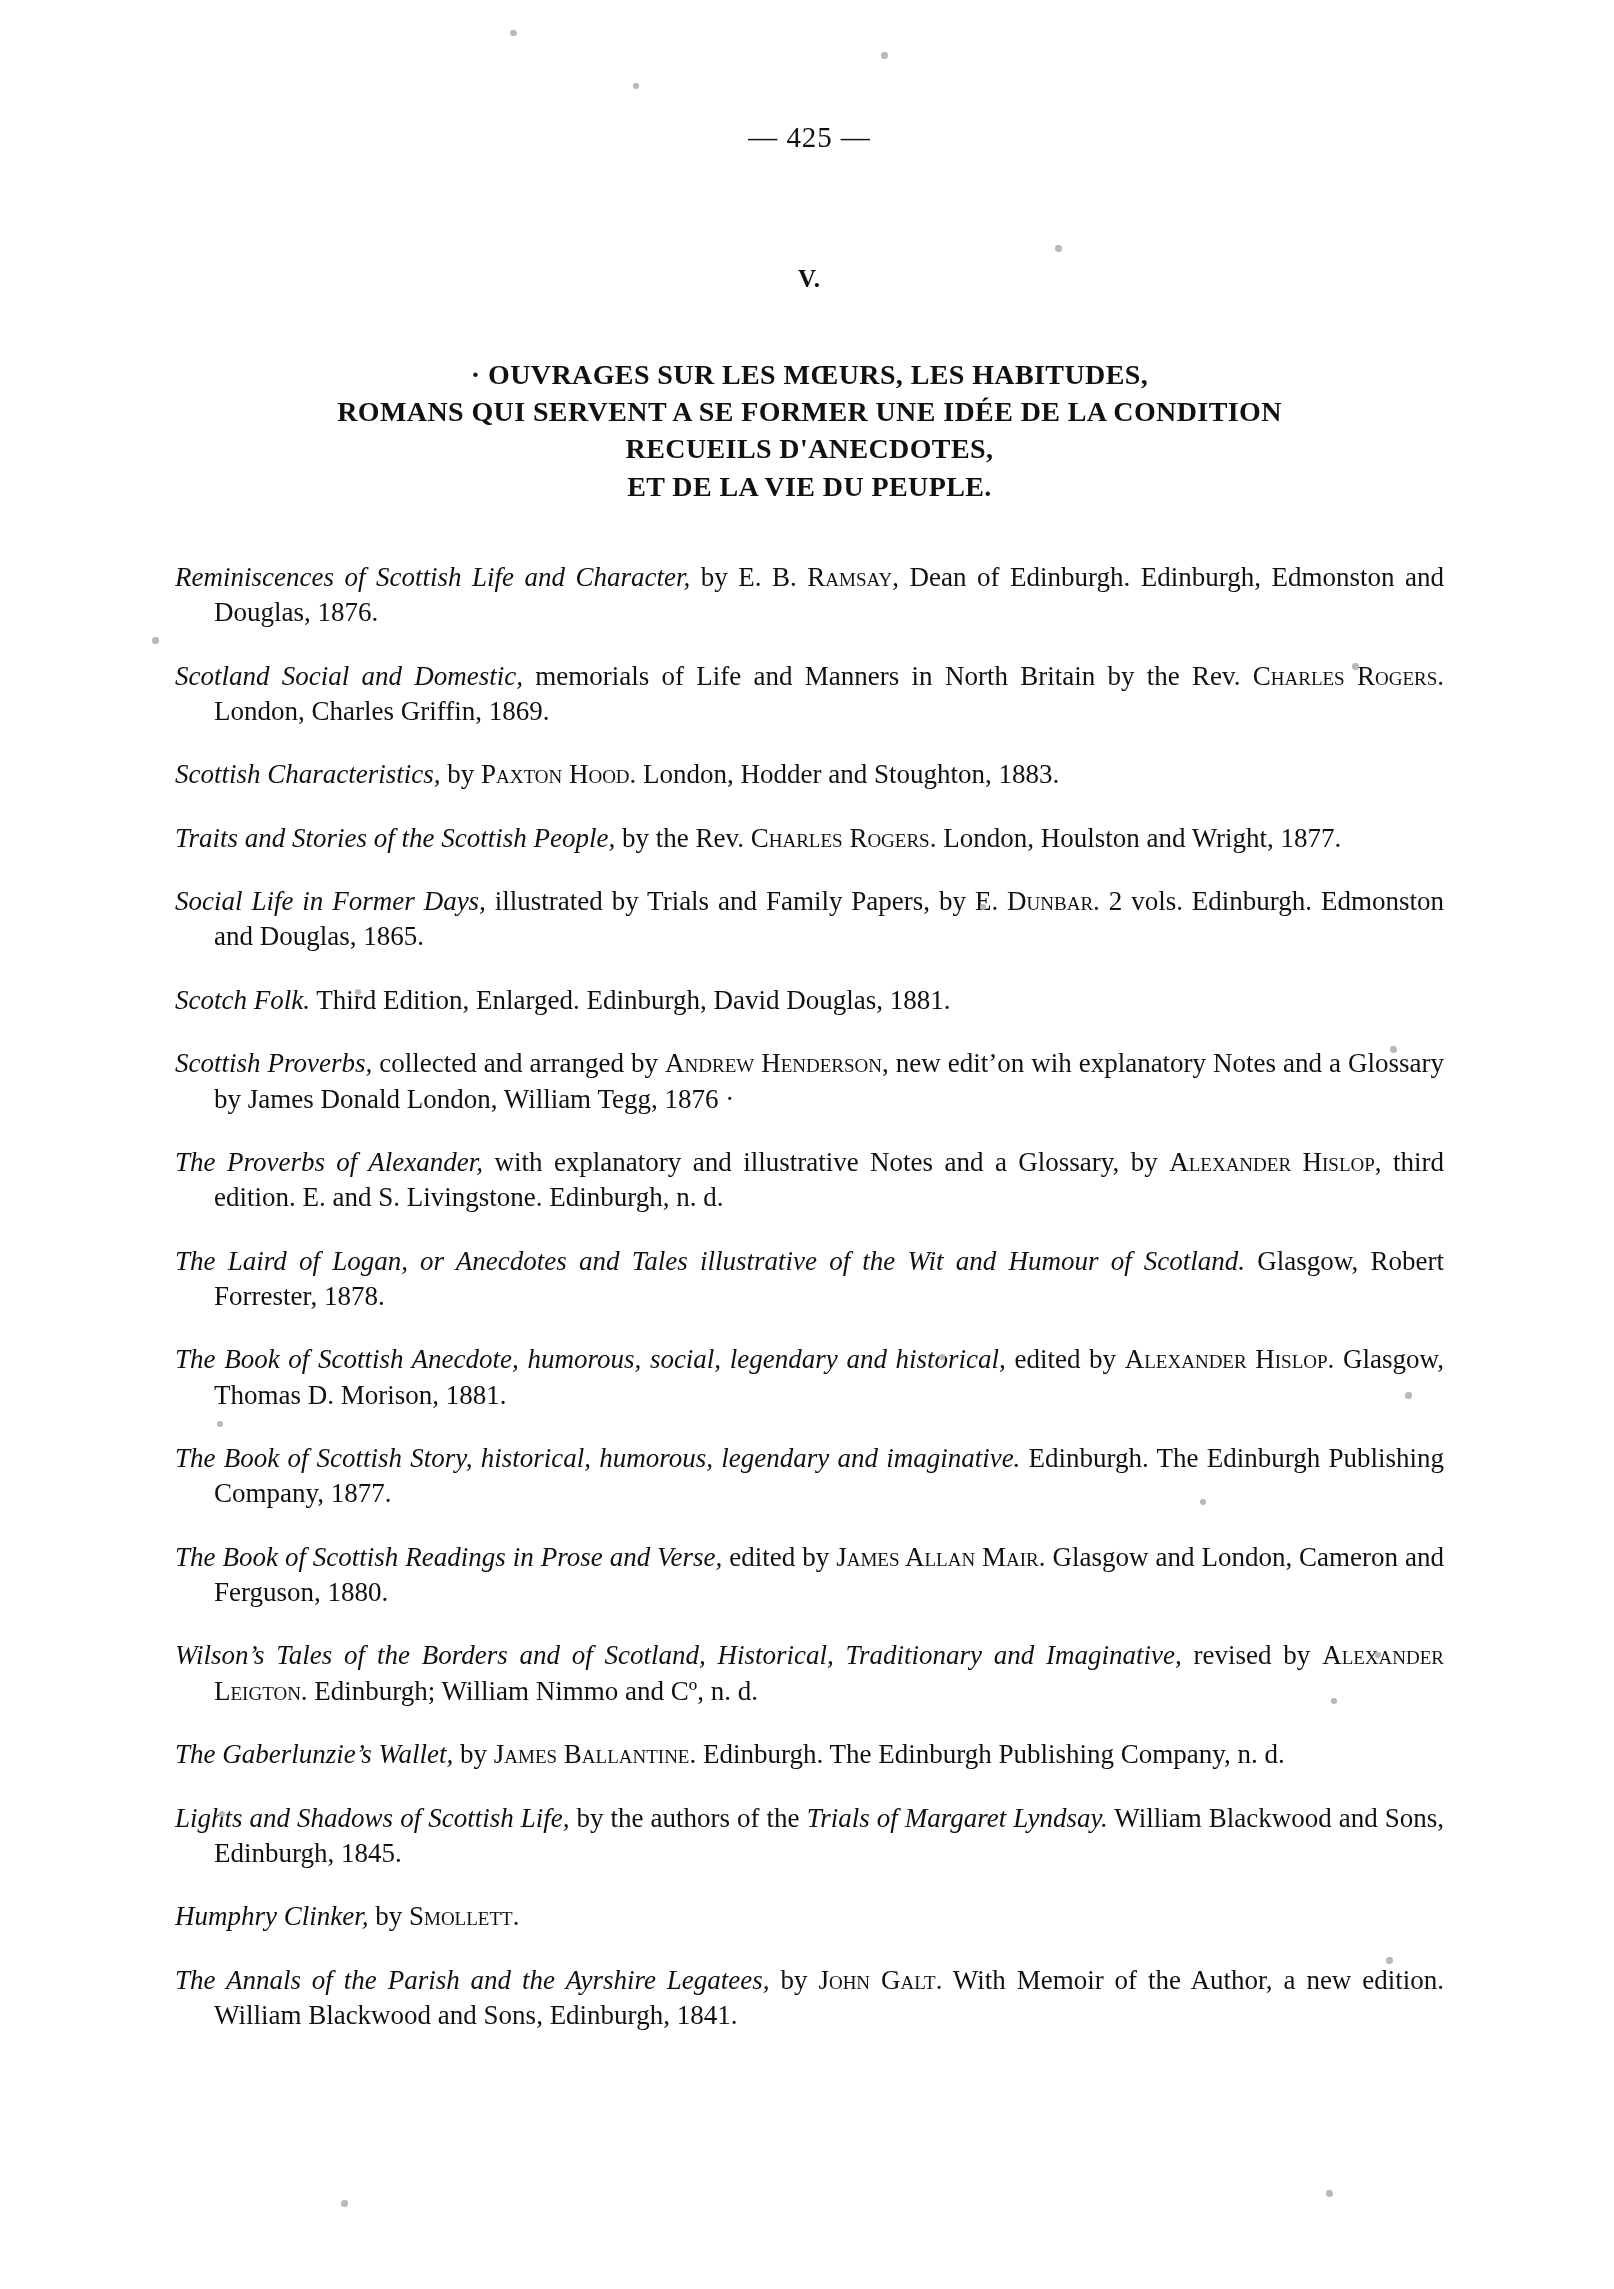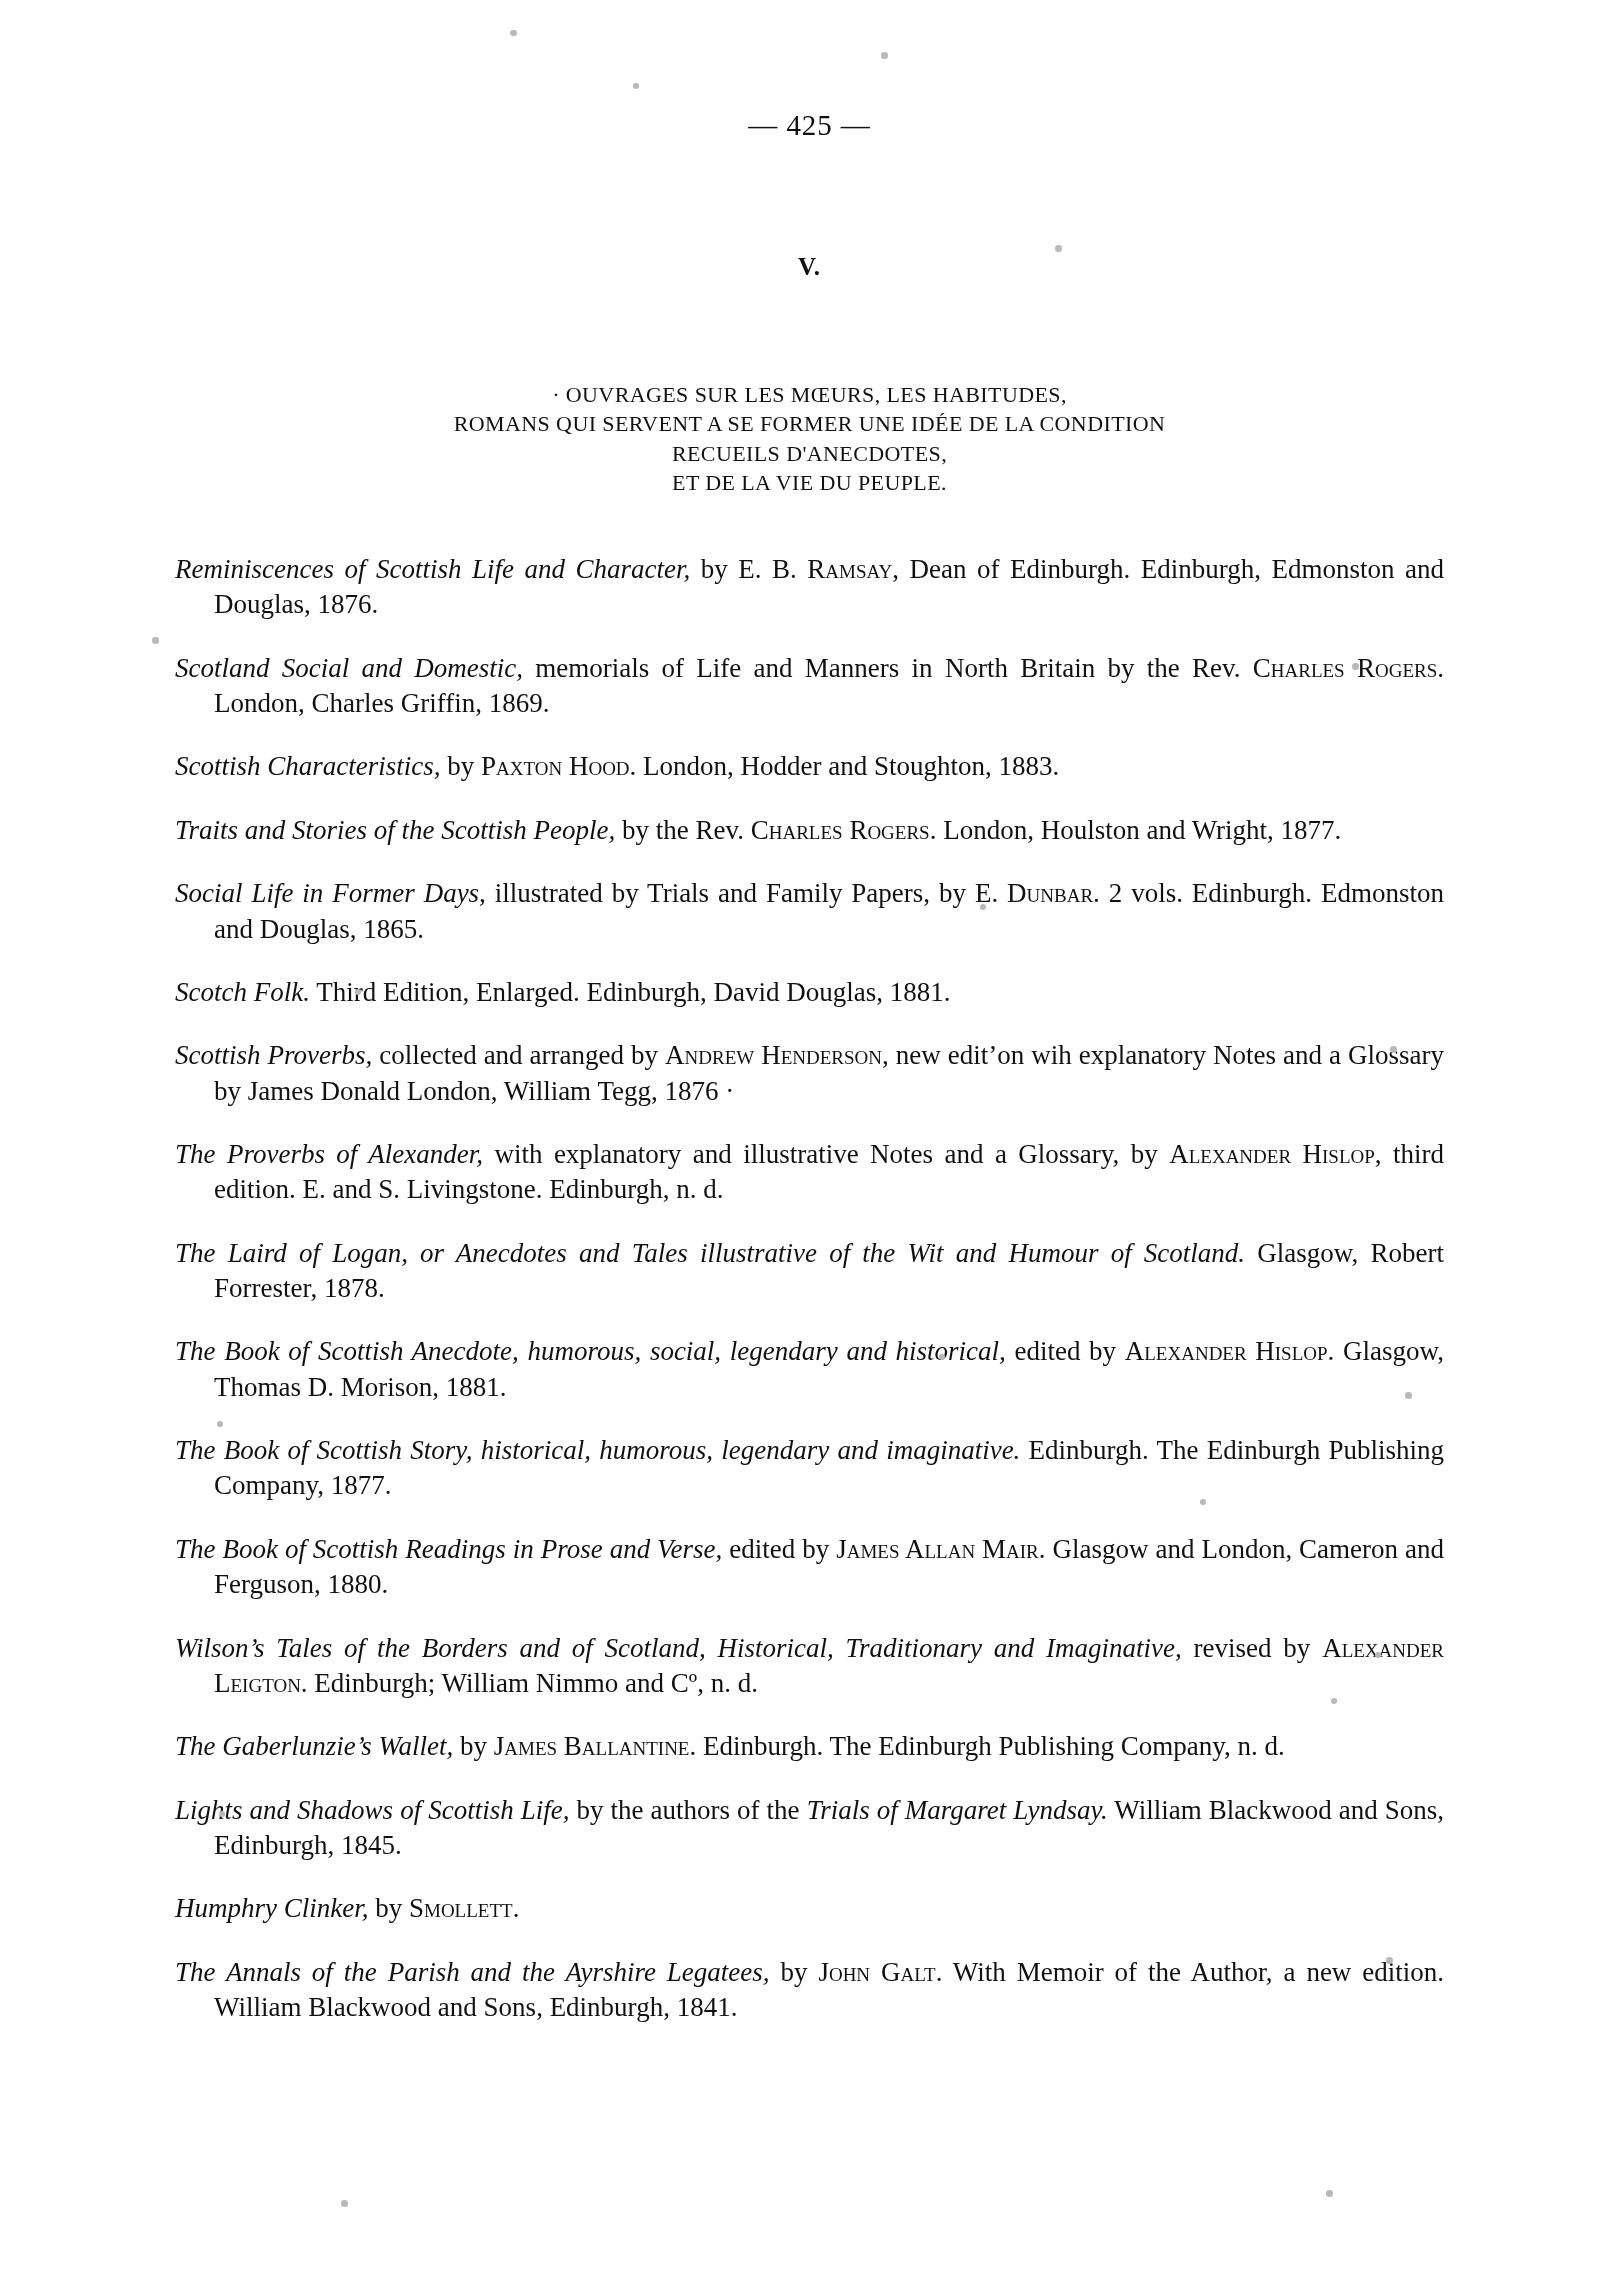--- a/index.html
+++ b/index.html
@@ -13,42 +13,43 @@
     height: 2290px;
     background: #ffffff;
     font-family: "Liberation Serif", serif;
     color: #111111;
     box-sizing: border-box;
     overflow: hidden;
   }
   .content {
     position: absolute;
     left: 175px;
-    top: 0;
+    top: 12px;
     width: 1269px;
   }
   .page-number {
     text-align: center;
     font-size: 29px;
     letter-spacing: 0.9px;
     margin-top: 109px;
   }
   .section-numeral {
     text-align: center;
     font-size: 25px;
     font-weight: bold;
     margin-top: 111px;
     letter-spacing: 0.9px;
   }
   .section-title {
     text-align: center;
-    font-size: 22px;
+    font-size: 28px;
     line-height: 1.33;
-    margin-top: 99px;
+    margin-top: 63px;
     letter-spacing: 0.4px;
+    font-weight: bold;
   }
   .section-title div {
     white-space: nowrap;
   }
   .entries {
     margin-top: 55px;
   }
   .entry {
     font-size: 27px;
     line-height: 1.31;

